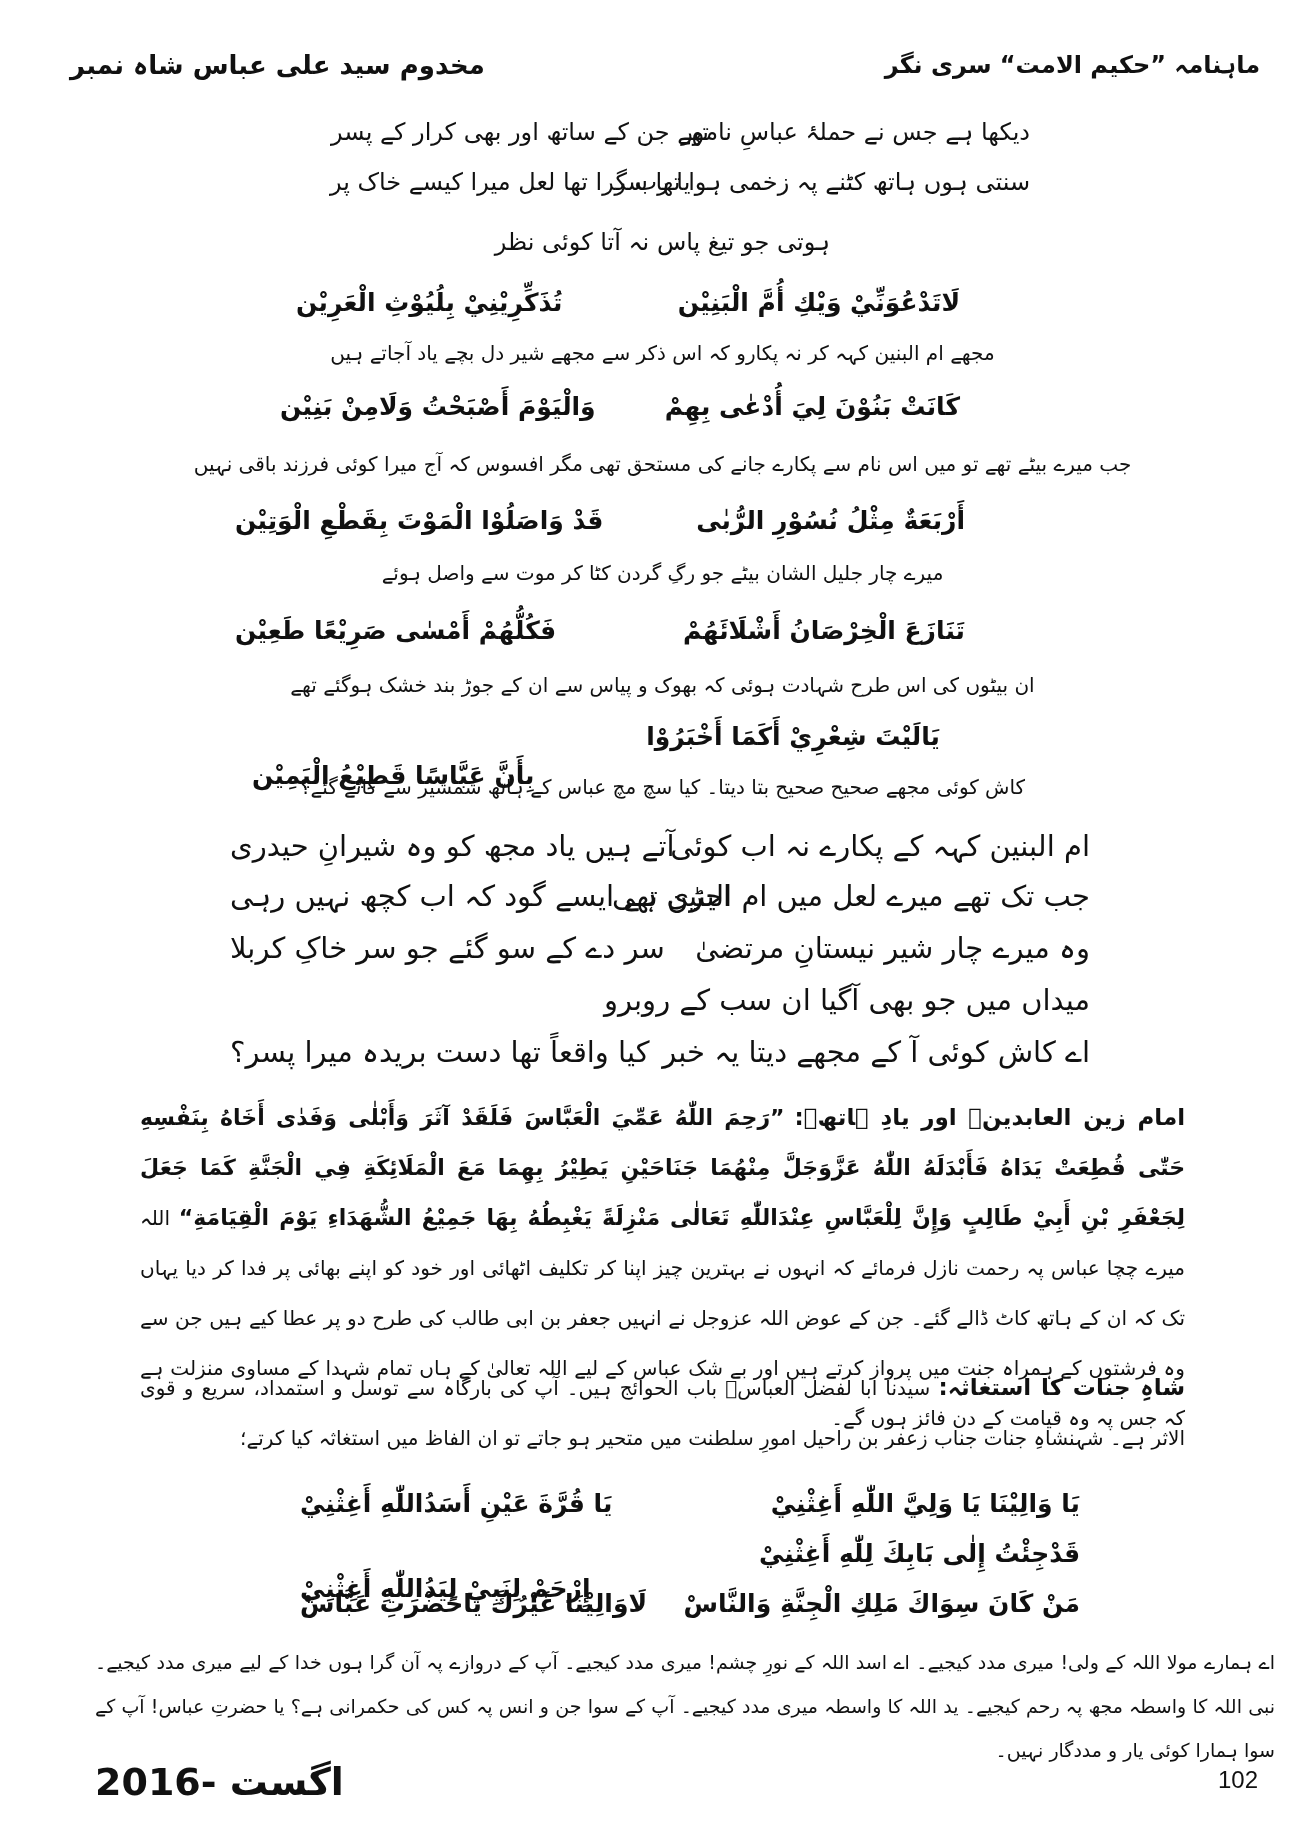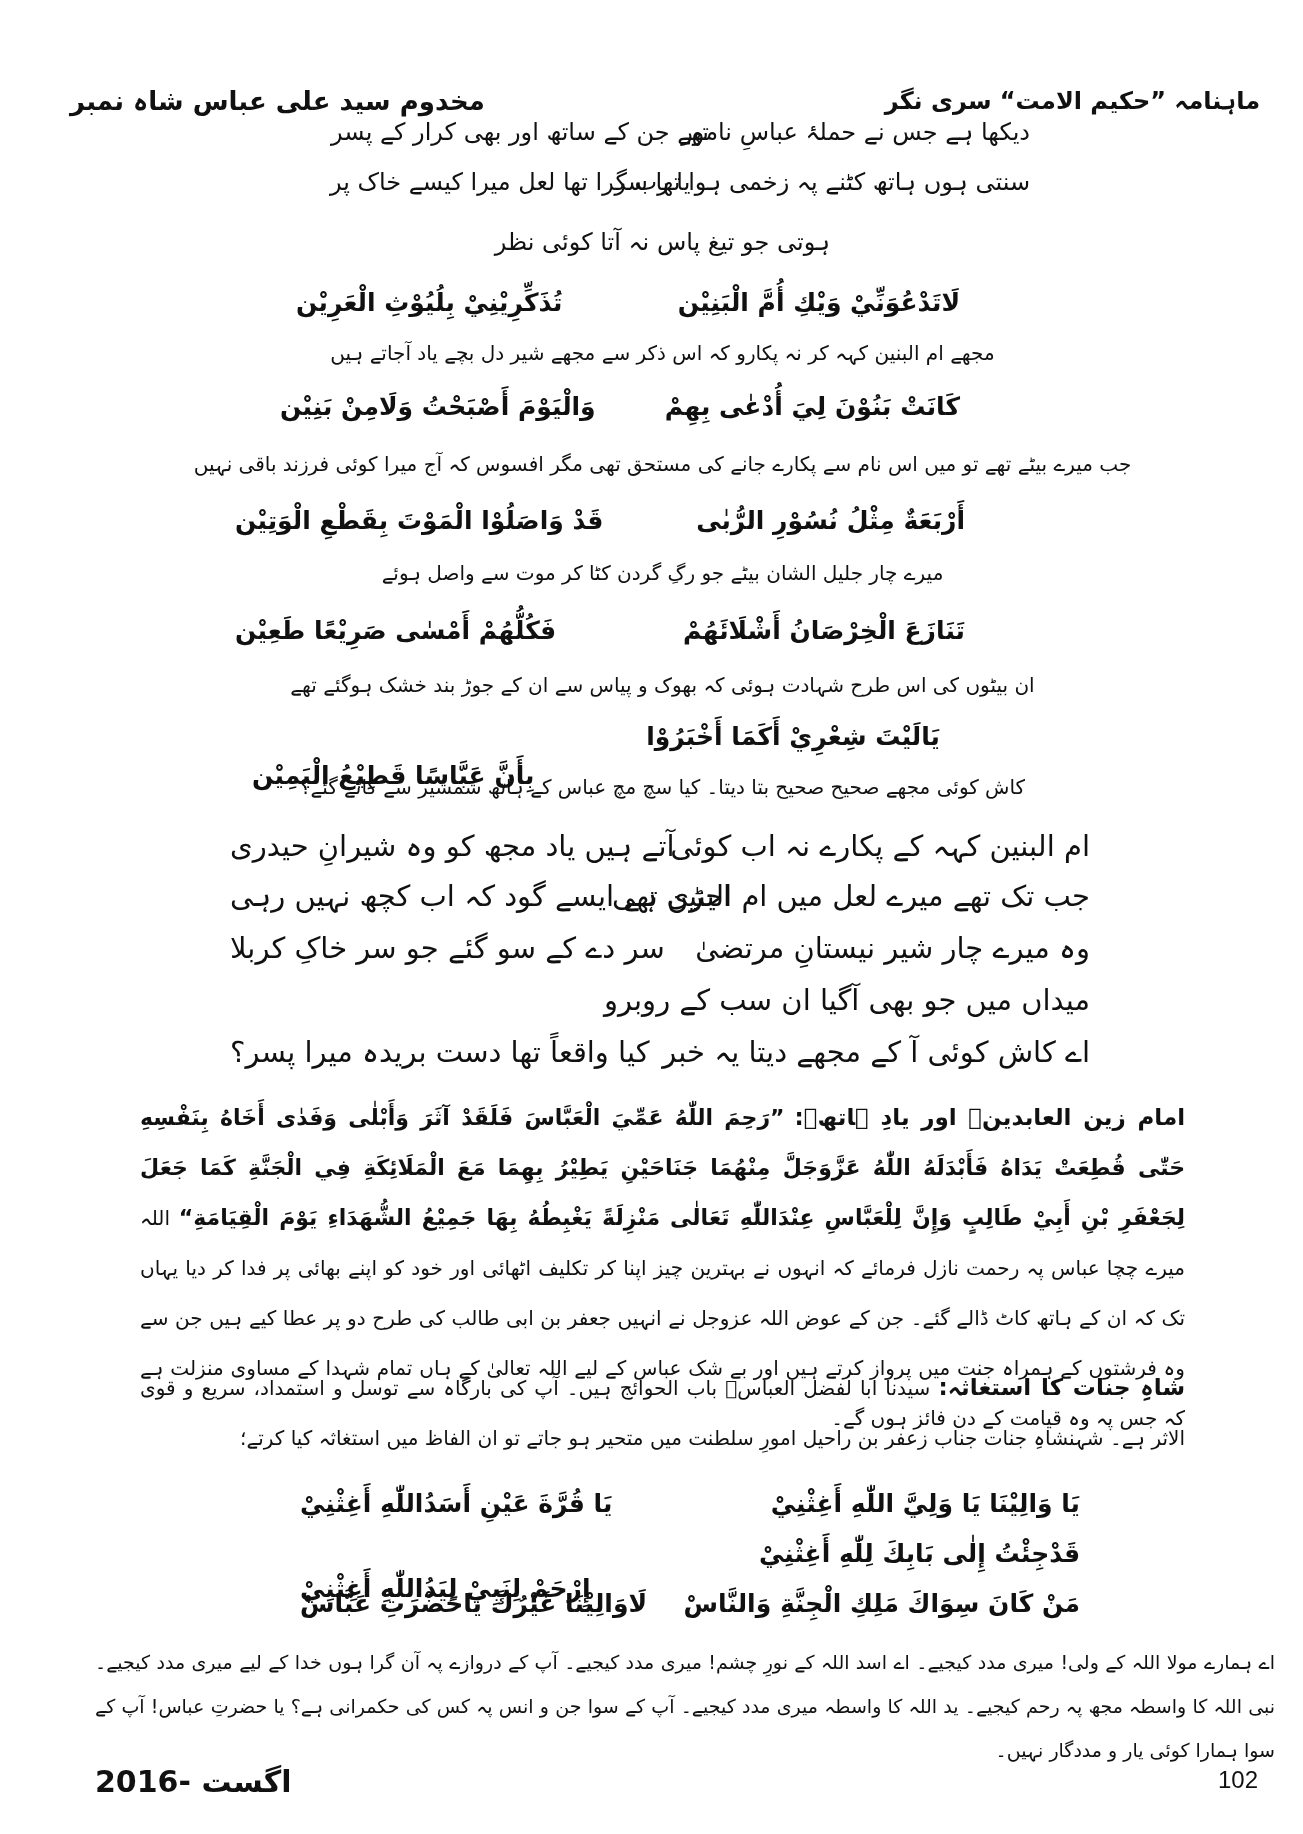--- a/index.html
+++ b/index.html
@@ -2,21 +2,21 @@
 <html><head>
   <meta charset="utf-8">
   <style>
     html, body { margin: 0; padding: 0; background: #ffffff; }
     body {
       width: 1303px; height: 1834px; position: relative; overflow: hidden;
       color: #111111;
       font-family: "DejaVu Sans", sans-serif;
     }
     .page { position: absolute; left: 0; top: 0; width: 1303px; height: 1834px; }
-    .rtl { direction: rtl; unicode-bidi: plaintext; margin-top: 36px; }
+    .rtl { direction: rtl; unicode-bidi: plaintext; }
 
     
     .hdr { position: absolute; top: 40px; font-weight: bold; font-size: 24px; line-height: 50px; white-space: nowrap; }
     .hdr-right { right: 43px; }
     .hdr-left { left: 70px; font-size: 26px; }
 
     
     .line {
       position: absolute; left: 140px; width: 1045px; text-align: center;
       white-space: nowrap; direction: rtl;
@@ -32,21 +32,21 @@
 
     
     .para {
       position: absolute; left: 140px; width: 1045px; direction: rtl; text-align: justify;
       font-size: 20px; line-height: 50px;
     }
     .para .lead { font-weight: bold; font-size: 23px; }
     .para .ar { font-weight: bold; font-size: 22px; }
 
     
-    .ftr-left { position: absolute; left: 95px; top: 1760px; font-weight: bold; font-size: 30px; line-height: 44px; white-space: nowrap; direction: rtl; }
+    .ftr-left { position: absolute; left: 95px; top: 1760px; font-weight: bold; font-size: 38px; line-height: 44px; white-space: nowrap; direction: rtl; }
     .ftr-right { position: absolute; left: 1218px; top: 1762px; font-size: 24px; line-height: 36px; font-family: "Liberation Sans", sans-serif; }
   </style>
 </head>
 <body>
 
 <div class="page">
 
   <div class="hdr hdr-right rtl">ماہنامہ ”حکیم الامت“ سری نگر</div>
   <div class="hdr hdr-left rtl">مخدوم سید علی عباس شاہ نمبر</div>
 

